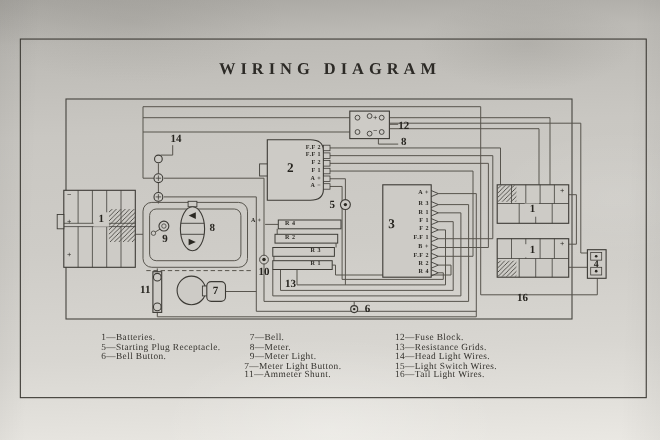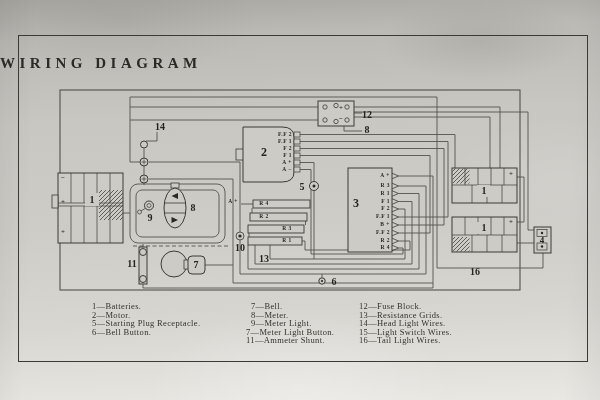--- a/index.html
+++ b/index.html
@@ -12,21 +12,21 @@
     background:linear-gradient(178deg,#a8a6a1 0%,#bcbab5 10%,#c9c7c2 30%,#ceccc7 55%,#d8d6d1 78%,#e3e1dc 92%,#eae8e3 100%);}
   .tex{position:absolute;inset:0;pointer-events:none;}
   .tex1{background:
     radial-gradient(140px 60px at 480px 40px, rgba(120,118,112,.18), transparent 70%),
     radial-gradient(200px 80px at 120px 20px, rgba(110,108,102,.12), transparent 70%),
     radial-gradient(160px 90px at 560px 180px, rgba(255,255,252,.10), transparent 70%),
     radial-gradient(220px 120px at 300px 390px, rgba(255,255,252,.25), transparent 70%);}
   .tex2{background:linear-gradient(92deg, rgba(0,0,0,.05) 0%, transparent 6%, transparent 94%, rgba(0,0,0,.04) 100%);}
   .page-border{position:absolute;left:18px;top:35px;width:568px;height:325px;
     border:1.6px solid #3c3a35;}
-  .title{position:absolute;left:0;top:55px;width:600px;
+  .title{position:absolute;left:0;top:55px;width:600px;text-align:center;
     font-size:15px;font-weight:bold;letter-spacing:4.5px;color:#2c2a26;}
   svg.diagram{position:absolute;left:0;top:0;}
   .lbl{position:absolute;transform:translate(-50%,-50%);font-weight:bold;
     color:#26241f;white-space:nowrap;line-height:1;}
   .tlbl{position:absolute;transform:translate(-100%,-50%);font-weight:bold;
     color:#2a2823;font-size:5.5px;letter-spacing:.5px;white-space:nowrap;line-height:1;}
   .glbl{position:absolute;transform:translate(-50%,-50%);font-weight:bold;
     color:#2a2823;font-size:5.5px;letter-spacing:.5px;white-space:nowrap;line-height:1;}
   .mark{position:absolute;transform:translate(-50%,-50%);font-weight:bold;
     color:#2a2823;font-size:7px;line-height:1;}
@@ -237,25 +237,24 @@
 <span class="mark" style="left:341px;top:107.5px">+</span>
 <span class="mark" style="left:341px;top:119px">−</span>
 <span class="mark" style="left:63px;top:178px">−</span>
 <span class="mark" style="left:63px;top:202px">+</span>
 <span class="mark" style="left:63px;top:232px">+</span>
 <span class="mark" style="left:511px;top:173.5px">+</span>
 <span class="mark" style="left:511px;top:221.5px">+</span>
 
 <div class="legend-col" style="left:92px">
   <div>1—Batteries.</div>
-  <div>2—Motor.</div>
   <div>5—Starting Plug Receptacle.</div>
   <div>6—Bell Button.</div>
 </div>
-<div class="legend-col" style="left:246px">
+<div class="legend-col" style="left:222px">
   <div class="pl">7—Bell.</div>
   <div class="pl">8—Meter.</div>
   <div class="pl">9—Meter Light.</div>
   <div>7—Meter Light Button.</div>
   <div>11—Ammeter Shunt.</div>
 </div>
 <div class="legend-col" style="left:359px">
   <div>12—Fuse Block.</div>
   <div>13—Resistance Grids.</div>
   <div>14—Head Light Wires.</div>

